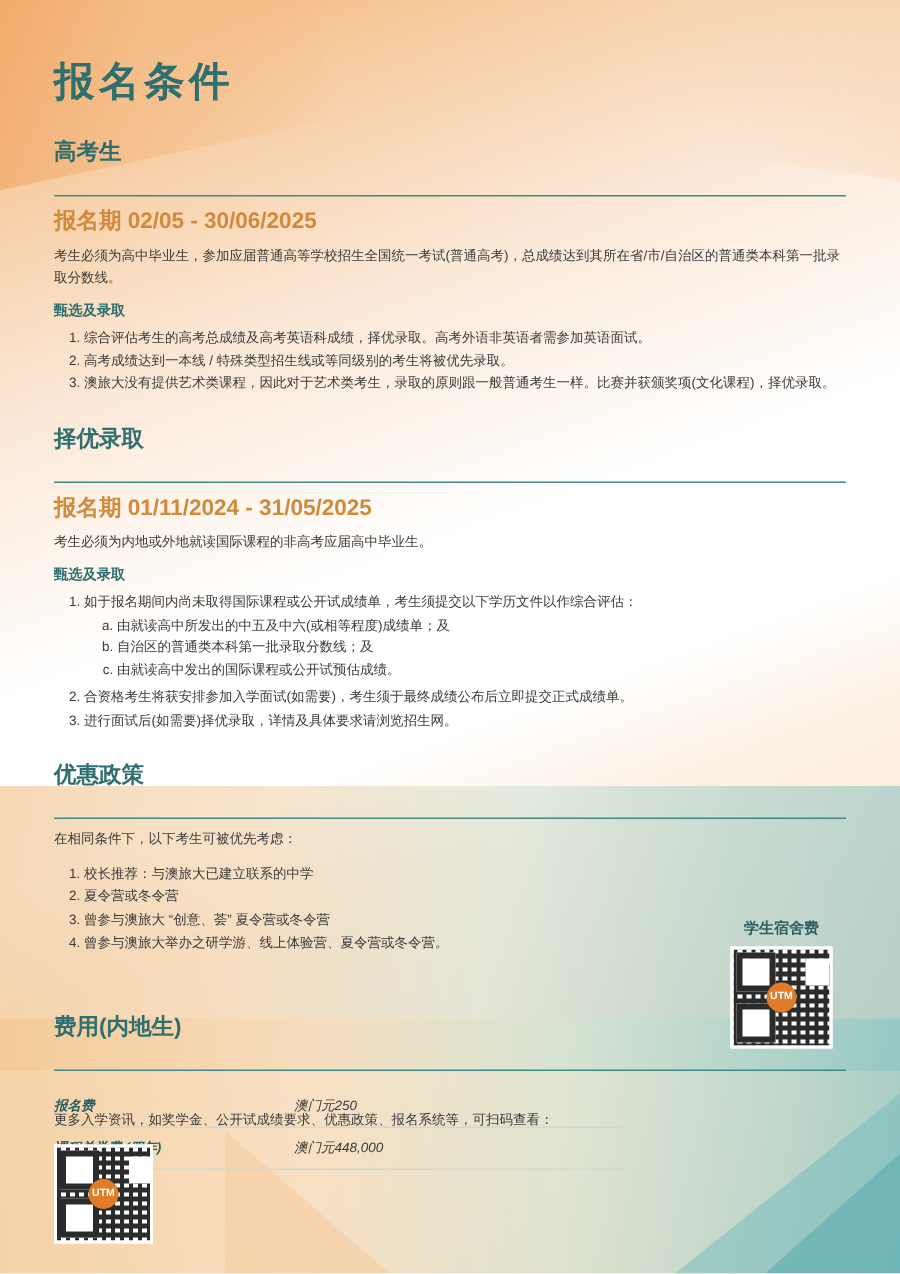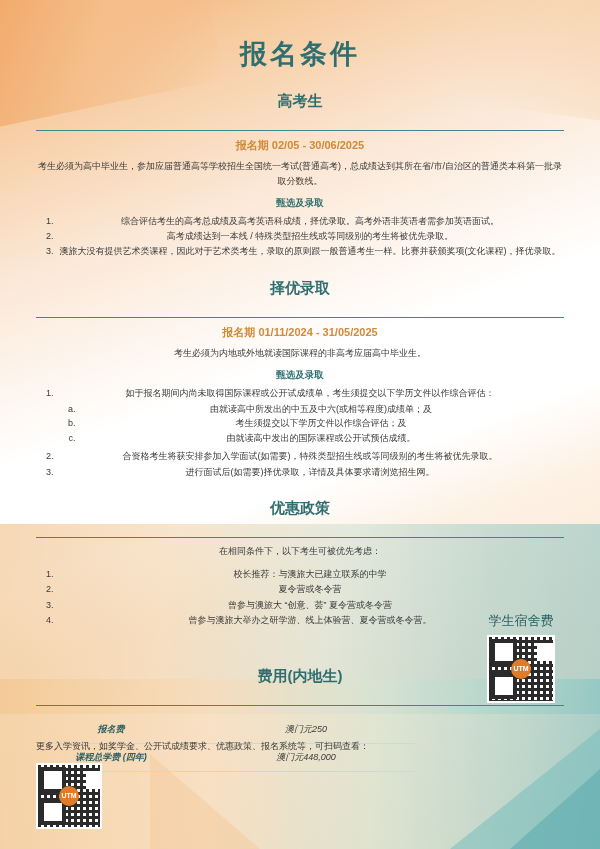--- a/index.html
+++ b/index.html
@@ -57,21 +57,20 @@
   .deco-tri-3 {
     bottom: 0; left: 150px; width: 0; height: 0;
     border-right: 110px solid transparent;
     border-bottom: 95px solid rgba(244,200,150,0.45);
   }
 
   .content {
     position: relative;
     z-index: 3;
     padding: 0 36px;
-    text-align: center;
   }
 
   h1.section-title {
     font-size: 27px;
     font-weight: bold;
     letter-spacing: 3px;
     color: #2f6f6f;
     margin: 36px 0 18px 0;
   }
   h1.section-title.white-band {
@@ -81,21 +80,21 @@
   h2.sub-title {
     font-size: 15px;
     font-weight: bold;
     color: #2f6f6f;
     margin: 20px 0 6px 0;
     padding-bottom: 19px;
     border-bottom: 1.4px solid #3f8a86;
   }
 
   .date-line {
-    font-size: 11px;
+    font-size: 15px;
     font-weight: bold;
     color: #d08a3a;
     margin: 7px 0 6px 0;
   }
 
   p.body-text {
     font-size: 9px;
     line-height: 1.65;
     color: #3a3a3a;
     margin: 0 0 8px 0;
@@ -151,23 +150,23 @@
 
   .qr-box {
     position: absolute;
     right: 36px;
     top: 612px;
     width: 86px;
     text-align: center;
     z-index: 4;
   }
   .qr-caption {
-    font-size: 13px;
+    font-size: 10px;
     color: #2d5f63;
-    font-weight: normal;
+    font-weight: bold;
     margin-bottom: 5px;
   }
   .qr {
     width: 68px; height: 68px;
     margin: 0 auto;
     position: relative;
     background-color: #fff;
     background-image:
       repeating-linear-gradient(90deg, #2b2b2b 0 3px, transparent 3px 6px),
       repeating-linear-gradient(0deg, #2b2b2b 0 3px, transparent 3px 6px);
@@ -245,24 +244,24 @@
     </ol>
 
     <h2 class="sub-title">择优录取</h2>
     <div class="date-line">报名期 01/11/2024 - 31/05/2025</div>
     <p class="body-text">考生必须为内地或外地就读国际课程的非高考应届高中毕业生。</p>
     <div class="mini-head">甄选及录取</div>
     <ol class="num-list">
       <li>如于报名期间内尚未取得国际课程或公开试成绩单，考生须提交以下学历文件以作综合评估：</li>
       <ol class="alpha-list">
         <li>由就读高中所发出的中五及中六(或相等程度)成绩单；及</li>
-        <li>考生须提交以下学历文件以作综合评估；及</li>
+        <li>自治区的普通类本科第一批录取分数线；及</li>
         <li>由就读高中发出的国际课程或公开试预估成绩。</li>
       </ol>
-      <li>合资格考生将获安排参加入学面试(如需要)，特殊类型招生线或等同级别的考生将被优先录取。</li>
+      <li>合资格考生将获安排参加入学面试(如需要)，考生须于最终成绩公布后立即提交正式成绩单。</li>
       <li>进行面试后(如需要)择优录取，详情及具体要求请浏览招生网。</li>
     </ol>
 
     <h2 class="sub-title">优惠政策</h2>
     <p class="body-text">在相同条件下，以下考生可被优先考虑：</p>
     <ol class="num-list">
       <li>校长推荐：与澳旅大已建立联系的中学</li>
       <li>夏令营或冬令营</li>
       <li>曾参与澳旅大 “创意、荟” 夏令营或冬令营</li>
       <li>曾参与澳旅大举办之研学游、线上体验营、夏令营或冬令营。</li>

